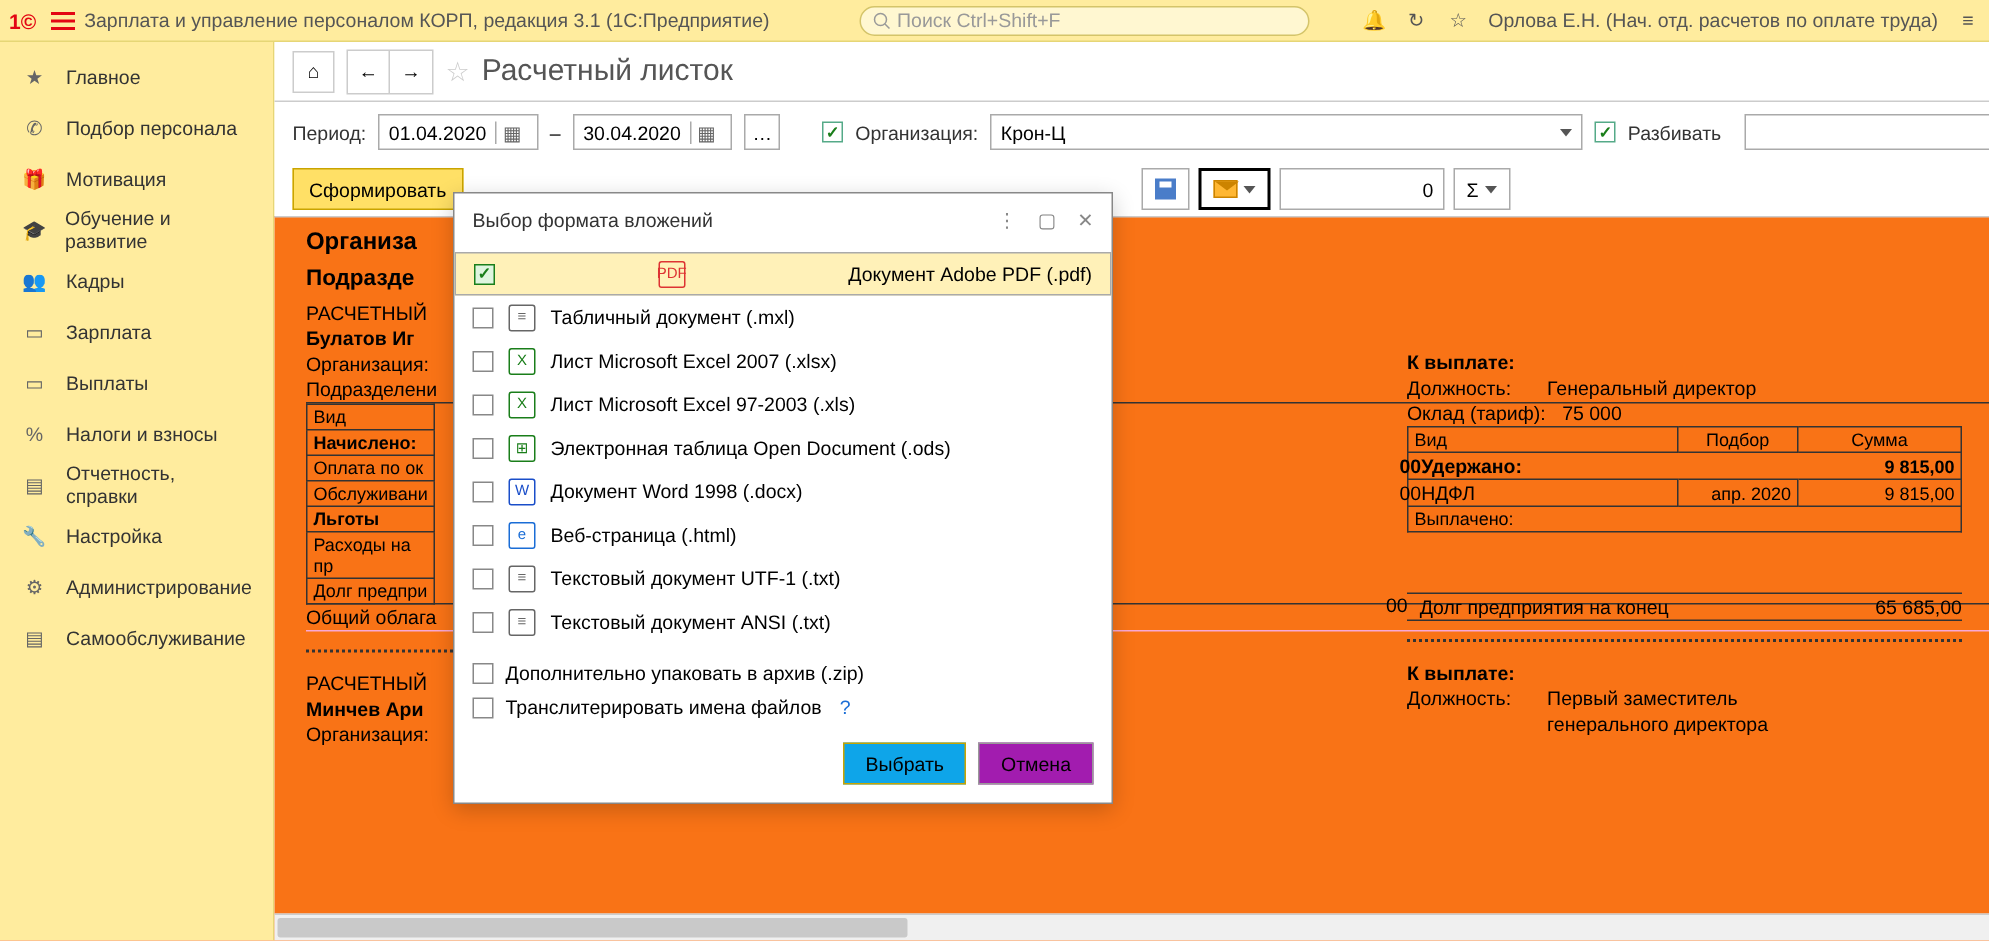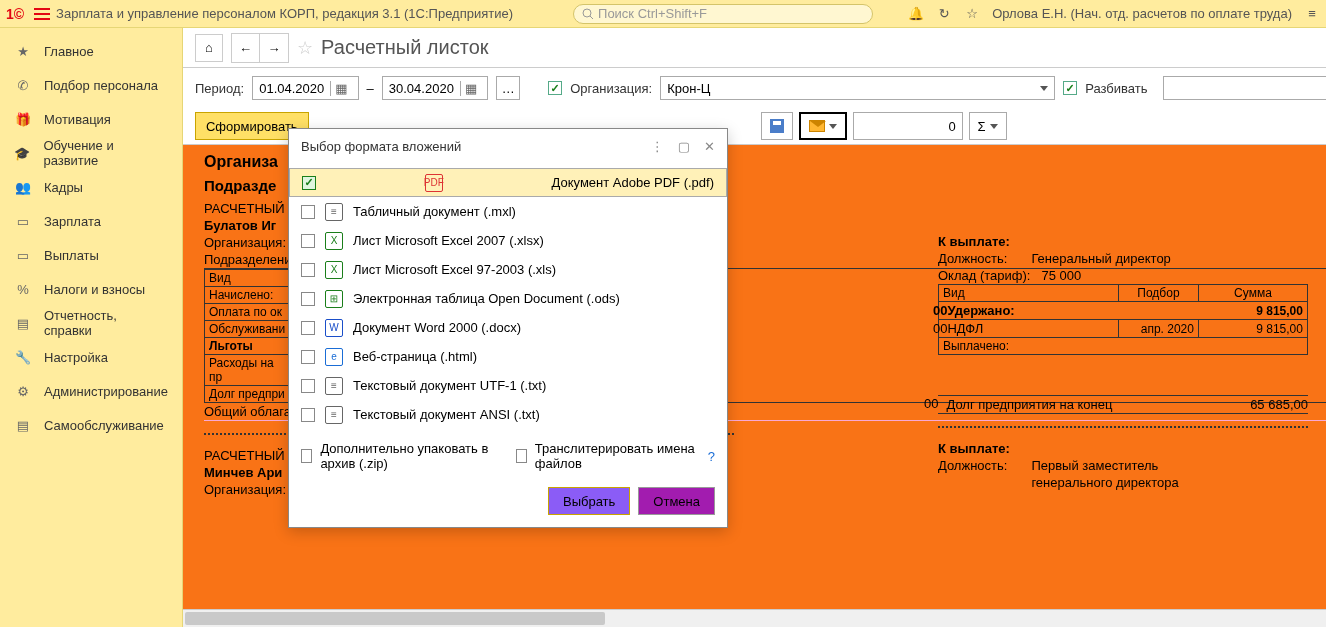--- a/index.html
+++ b/index.html
@@ -45,34 +45,34 @@
   .dots{border-top:2px dotted #333;height:0;}
   .rightcol{position:absolute;left:755px;top:0;width:370px;padding-top:88px;}
   .rtbl{border-collapse:collapse;width:100%;}
   .rtbl td,.rtbl th{border:1px solid #333;padding:1px 4px;font-size:12px;}
   .rtbl th{font-weight:normal;}
   .scroll-v{position:absolute;right:0;top:40px;bottom:18px;width:18px;background:#f0f0f0;border-left:1px solid #ccc;}
   .scroll-h{position:absolute;left:0;right:18px;bottom:0;height:18px;background:#f0f0f0;border-top:1px solid #ccc;}
   .thumb-v{position:absolute;top:20px;left:2px;right:2px;height:180px;background:#c9c9c9;border-radius:2px;}
   .thumb-h{position:absolute;left:2px;top:2px;bottom:2px;width:420px;background:#c9c9c9;border-radius:2px;}
   
-  .modal{position:absolute;left:288px;top:128px;width:440px;background:#fff;border:1px solid #888;box-shadow:0 4px 14px rgba(0,0,0,.2);}
+  .modal{position:absolute;left:302px;top:128px;width:440px;background:#fff;border:1px solid #888;box-shadow:0 4px 14px rgba(0,0,0,.2);}
   .mtitle{display:flex;align-items:center;padding:10px 12px;font-size:18px;color:#333;}
   .mtitle .mbtns{margin-left:auto;display:flex;gap:14px;color:#888;}
   .mlist{padding:4px 0;}
   .mrow{display:flex;align-items:center;height:29px;padding:0 12px;gap:10px;cursor:pointer;}
   .mrow.sel{background:#fff1b8;}
   .mchk{width:14px;height:14px;border:1px solid #888;display:flex;align-items:center;justify-content:center;font-size:11px;color:#1a7e1a;}
   .mrow.sel .mchk{border-color:#1a7e1a;background:#dff5df;font-weight:bold;}
   .ficon{width:18px;height:18px;display:flex;align-items:center;justify-content:center;font-size:10px;border:1px solid #999;border-radius:2px;}
-  .mfoot{padding:8px 12px;display:flex;flex-direction:row;gap:8px;border-top:0;}
+  .mfoot{padding:8px 12px;display:flex;flex-direction:column;gap:8px;border-top:0;}
   .mopts{display:flex;align-items:center;gap:8px;}
   .mactions{display:flex;gap:8px;justify-content:flex-end;padding:8px 12px 12px;}
   .btn{height:28px;padding:0 14px;border:1px solid #999;background:#a21caf;display:flex;align-items:center;}
-  .btn.y{background:#8b5cf6;border-color:#c9a400;justify-content:flex-end;}
+  .btn.y{background:#0ea5e9;border-color:#c9a400;justify-content:flex-end;}
   .qmark{color:#1a6dd6;margin-left:4px;}
   .mail-ico{width:16px;height:12px;border:1px solid #cc8400;background:#ffb733;position:relative;}
   .mail-ico::after{content:"";position:absolute;left:0;right:0;top:0;border-left:8px solid transparent;border-right:8px solid transparent;border-top:6px solid #cc8400;}
   .caret{width:0;height:0;border-left:4px solid transparent;border-right:4px solid transparent;border-top:5px solid #555;}
   .disk{width:14px;height:14px;background:#4a7dc9;position:relative;}
   .disk::after{content:"";position:absolute;left:3px;top:2px;width:8px;height:4px;background:#fff;}
   .ebtn{height:28px;border:1px solid #aaa;padding:0 10px;display:flex;align-items:center;gap:6px;}
   .toolbar-right{display:flex;gap:6px;margin-left:auto;}
 </style>
 </head>
@@ -235,21 +235,21 @@
       <div class="line">РАСЧЕТНЫЙ</div>
       <div class="line" style="font-weight:bold">Булатов Иг</div>
       <div class="line">Организация:</div>
       <div class="line" style="border-bottom:1px solid #333">Подразделени</div>
       <table class="tbl">
         <tbody>
             <tr>
               <td style="width:84px">Вид</td>
             </tr>
         <tr>
-              <td style="font-weight:normal">Начислено:</td>
+              <td style="font-weight:bold">Начислено:</td>
             </tr>
         <tr>
               <td>Оплата по ок</td>
             </tr>
         <tr>
               <td>Обслуживани</td>
             </tr>
         <tr>
               <td style="font-weight:bold">Льготы</td>
             </tr>
@@ -354,21 +354,21 @@
         <span>Лист Microsoft Excel 97-2003 (.xls)</span>
       </div>
       <div class="mrow">
         <span class="mchk"></span>
         <span class="ficon" style="color:#1a7e1a;border-color:#1a7e1a">⊞</span>
         <span>Электронная таблица Open Document (.ods)</span>
       </div>
       <div class="mrow">
         <span class="mchk"></span>
         <span class="ficon" style="color:#1a4ec9;border-color:#1a4ec9">W</span>
-        <span>Документ Word 2000 (.docx)</span>
+        <span>Документ Word 1998 (.docx)</span>
       </div>
       <div class="mrow">
         <span class="mchk"></span>
         <span class="ficon" style="color:#1a6dd6;border-color:#1a6dd6">e</span>
         <span>Веб-страница (.html)</span>
       </div>
       <div class="mrow">
         <span class="mchk"></span>
         <span class="ficon" style="color:#666;border-color:#666">≡</span>
         <span>Текстовый документ UTF-1 (.txt)</span>

